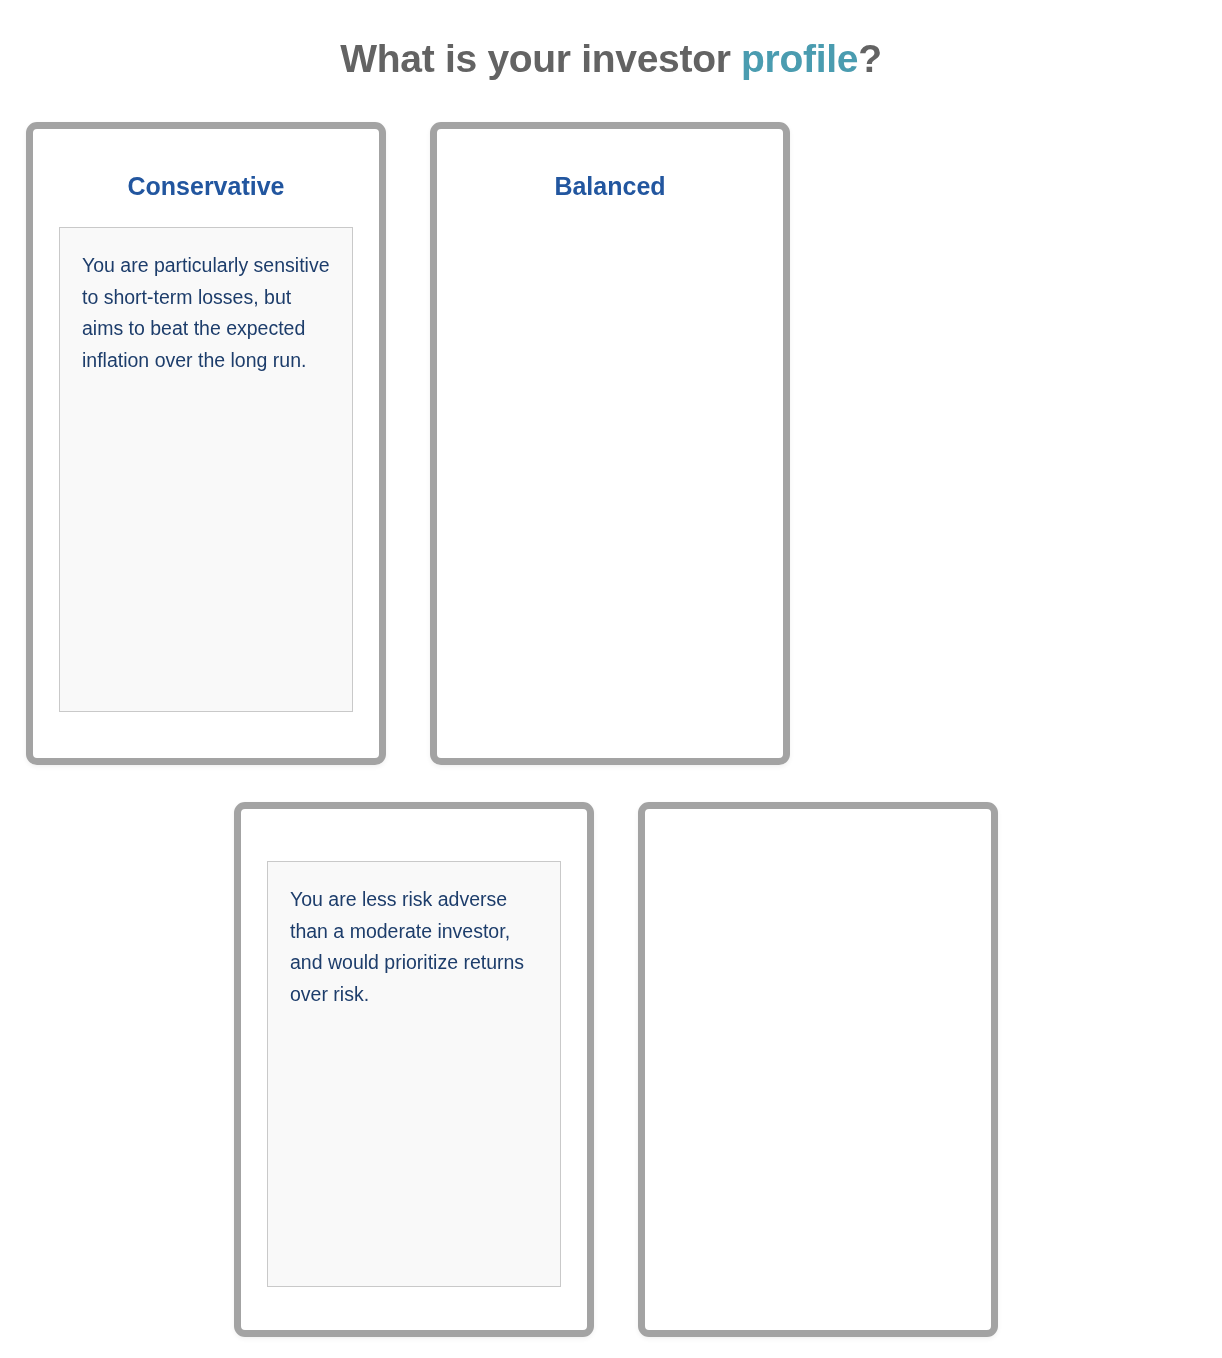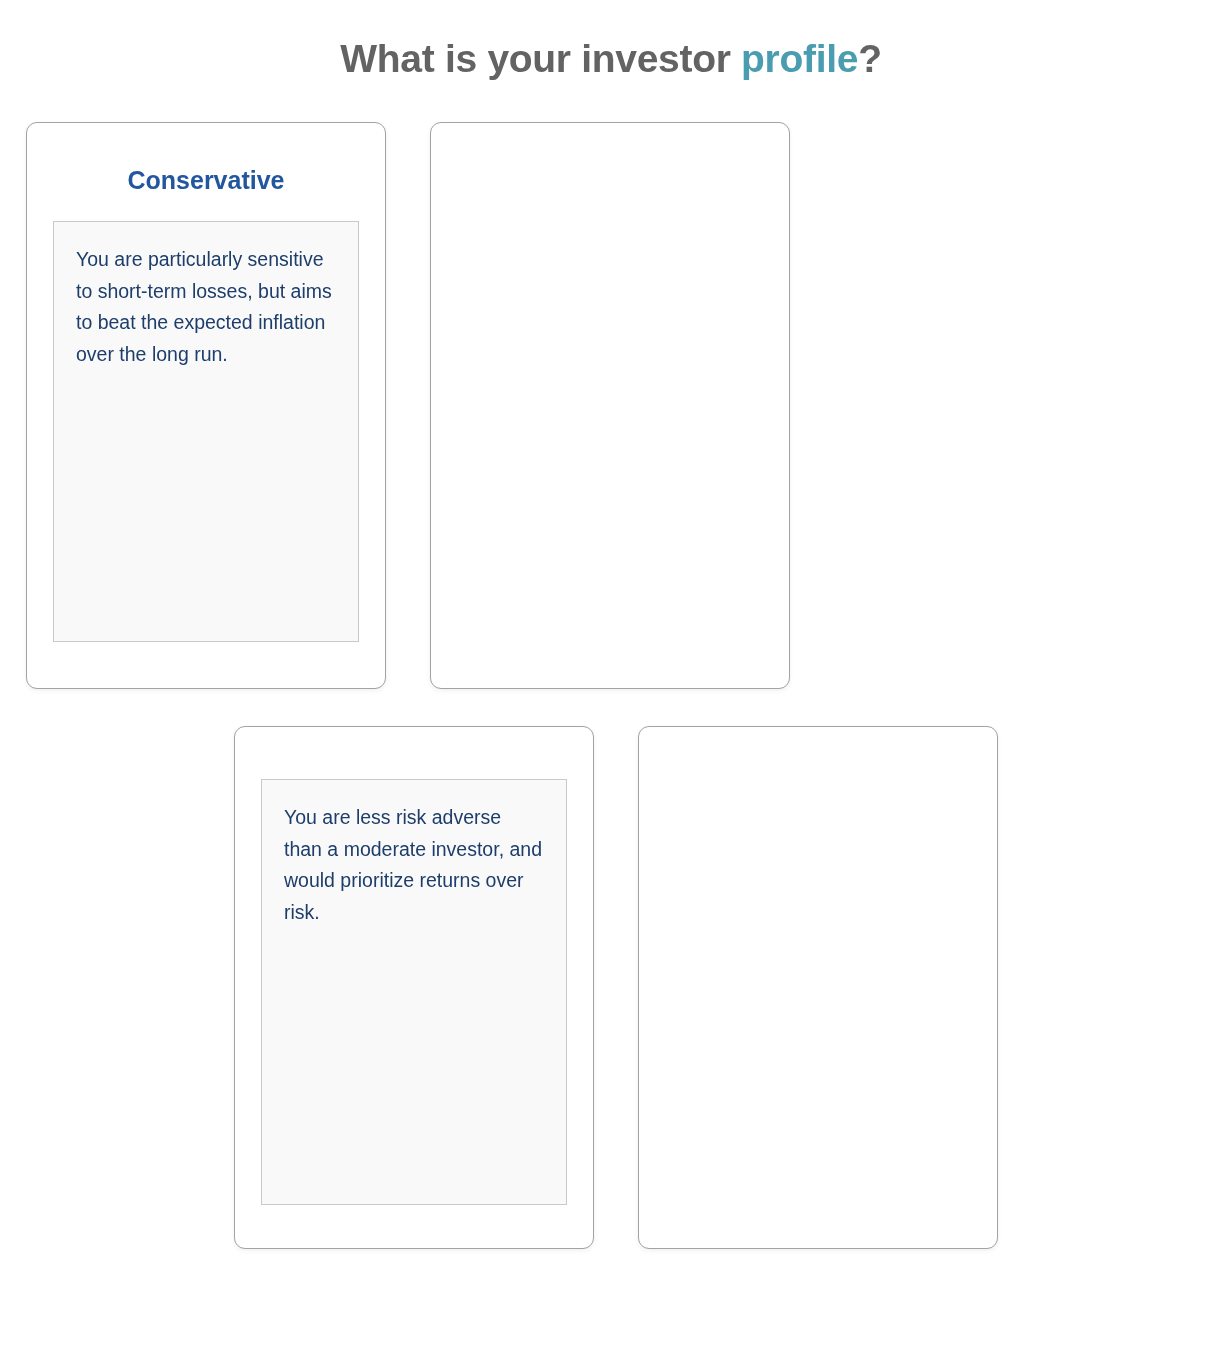--- a/index.html
+++ b/index.html
@@ -34,21 +34,21 @@
     justify-content: flex-start;
     gap: 44px;
     padding-left: 26px;
   }
   .cards-row.row-top { margin-top: 41px; }
   .cards-row.row-bottom { margin-top: 37px; padding-left: 234px; }
 
   .profile-card {
     width: 360px;
     background: #ffffff;
-    border: 1px solid #a3a3a3;
+    border: 7px solid #a3a3a3;
     border-radius: 11px;
     box-shadow: 0 2px 5px rgba(0,0,0,0.055), 0 0 0 0.5px rgba(0,0,0,0.012);
     padding: 26px 26px 46px 26px;
     display: flex;
     flex-direction: column;
     align-items: stretch;
   }
 
   .card-title {
     text-align: center;
@@ -63,41 +63,42 @@
     margin-top: 26px;
     border: 1px solid #c9c9c9;
     background: #f9f9f9;
     padding: 22px 22px 22px 22px;
     font-size: 19.5px;
     line-height: 1.63;
     color: #1d3d6b;
     height: 421px;
     overflow: hidden;
   }
-  .desc-box.short-card { height: 421px; }
+  .desc-box.short-card { height: 485px; }
 
   .row-bottom .desc-box { height: 426px; }
   .row-bottom .profile-card { padding-bottom: 43px; }
 </style>
 </head>
 <body>
 
 <h1 class="page-title">
   <span>What is your investor </span><span class="accent">profile</span><span>?</span>
 </h1>
 
 <div class="cards-row row-top">
 
   <div class="profile-card">
     <div class="card-title">Conservative</div>
     <div class="desc-box short-card">You are particularly sensitive to short-term losses, but aims to beat the expected inflation over the long run.</div>
   </div>
 
 
   <div class="profile-card">
+    <div class="card-title">Balanced</div>
   </div>
 
 </div>
 
 <div class="cards-row row-bottom">
 
   <div class="profile-card">
     <div class="desc-box">You are less risk adverse than a moderate investor, and would prioritize returns over risk.</div>
   </div>
 

